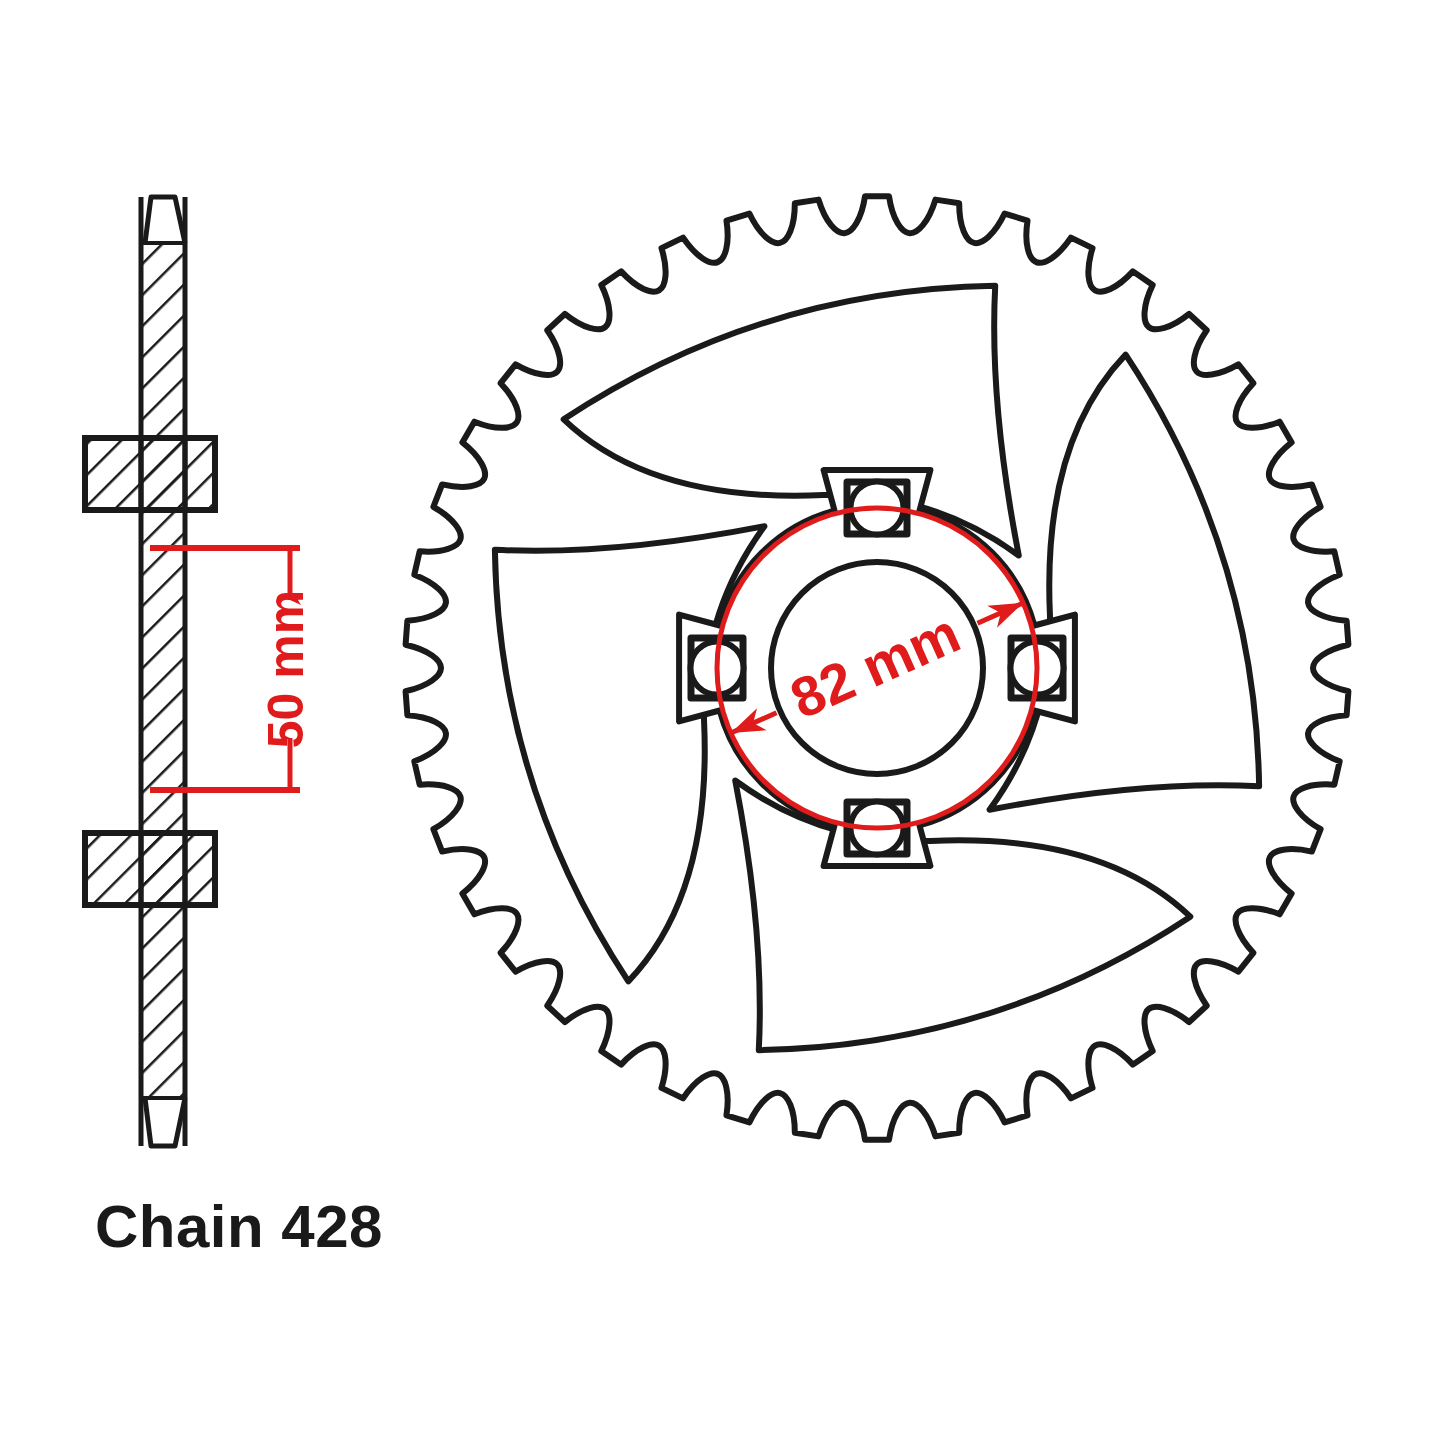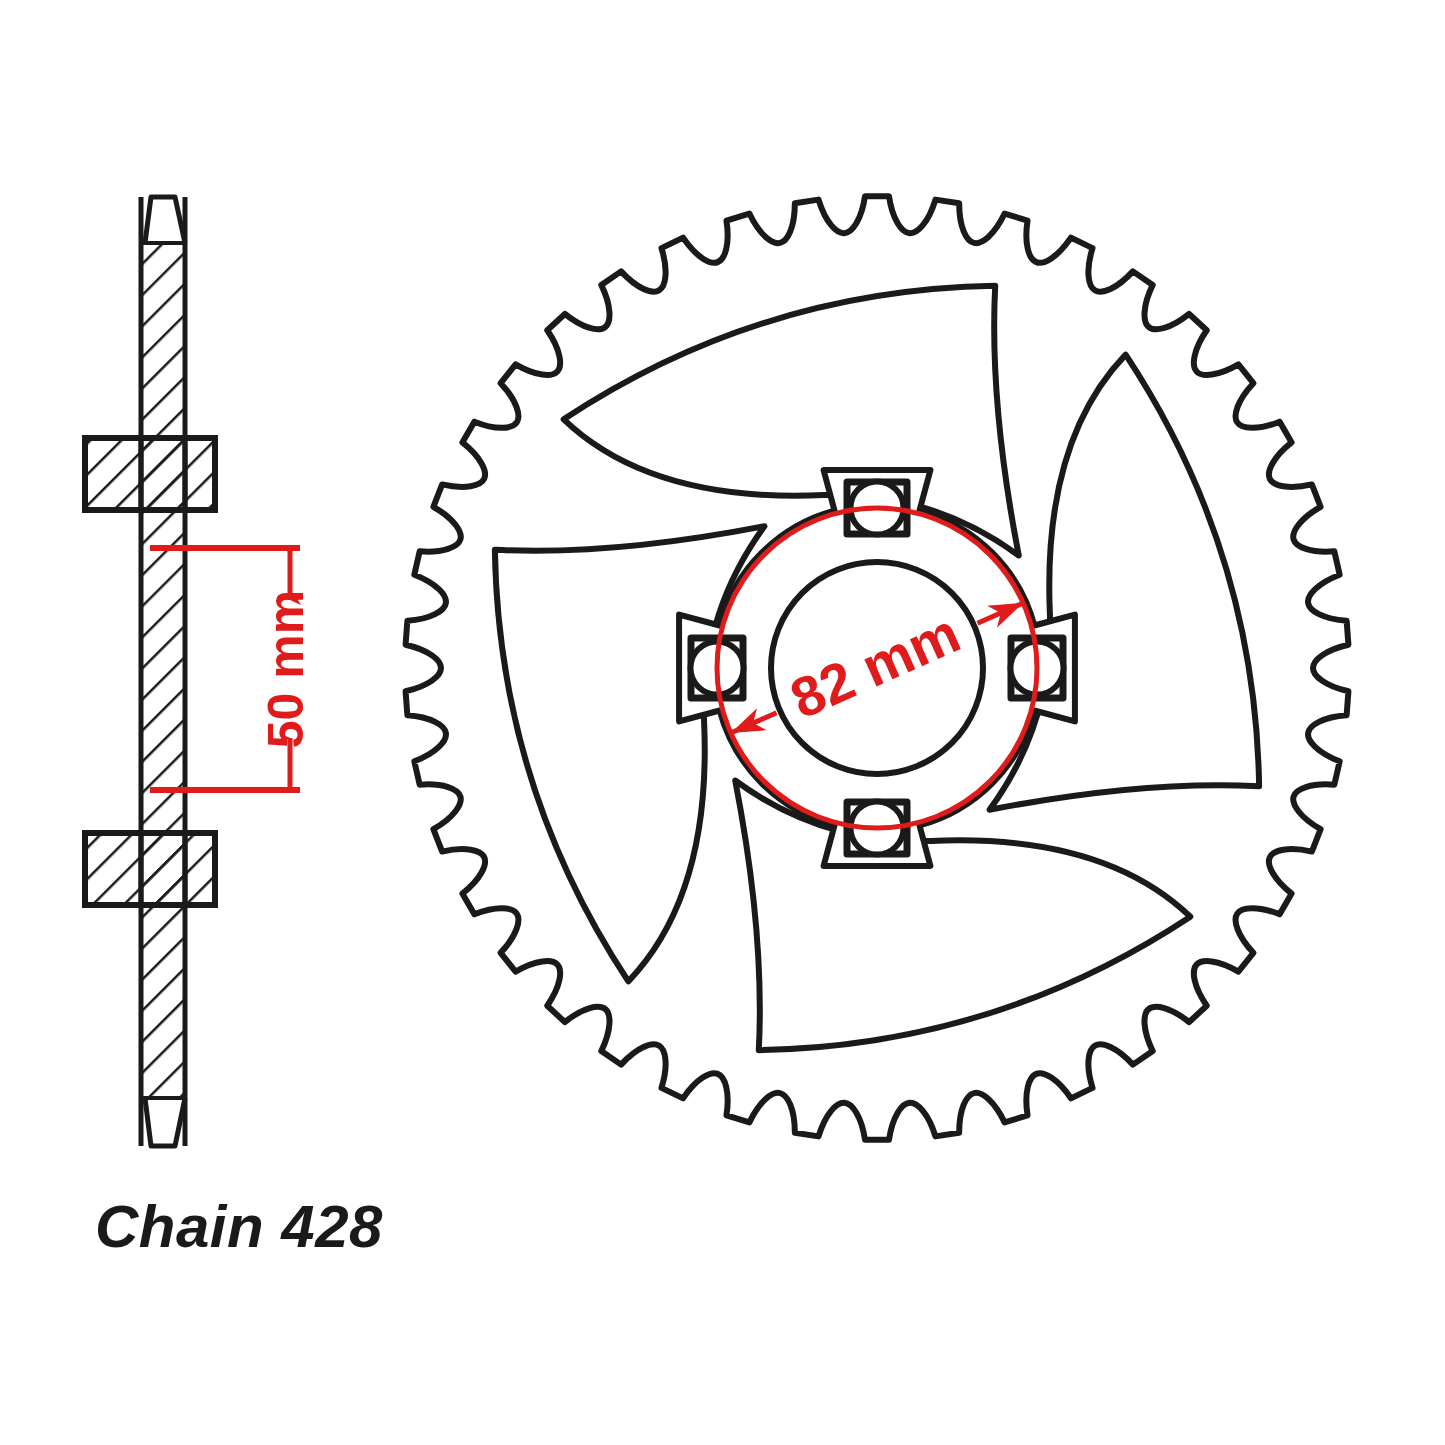--- a/index.html
+++ b/index.html
@@ -8,21 +8,20 @@
   svg{display:block;}
   .label-chain{
     position:absolute;
     left:95px; top:1192px;
     font-family:"Liberation Sans",sans-serif;
     font-size:60px;
     font-weight:bold;
     color:#1a1a1a;
     letter-spacing:0.5px;
     white-space:nowrap;
-    font-style:italic;
   }
 </style>
 </head>
 <body>
 
 <div id="stage">
 
   <svg id="main-svg" width="1445" height="1445" viewBox="0 0 1445 1445">
     <defs>
       <pattern id="hatch" patternUnits="userSpaceOnUse" width="22" height="22" patternTransform="rotate(45)">

